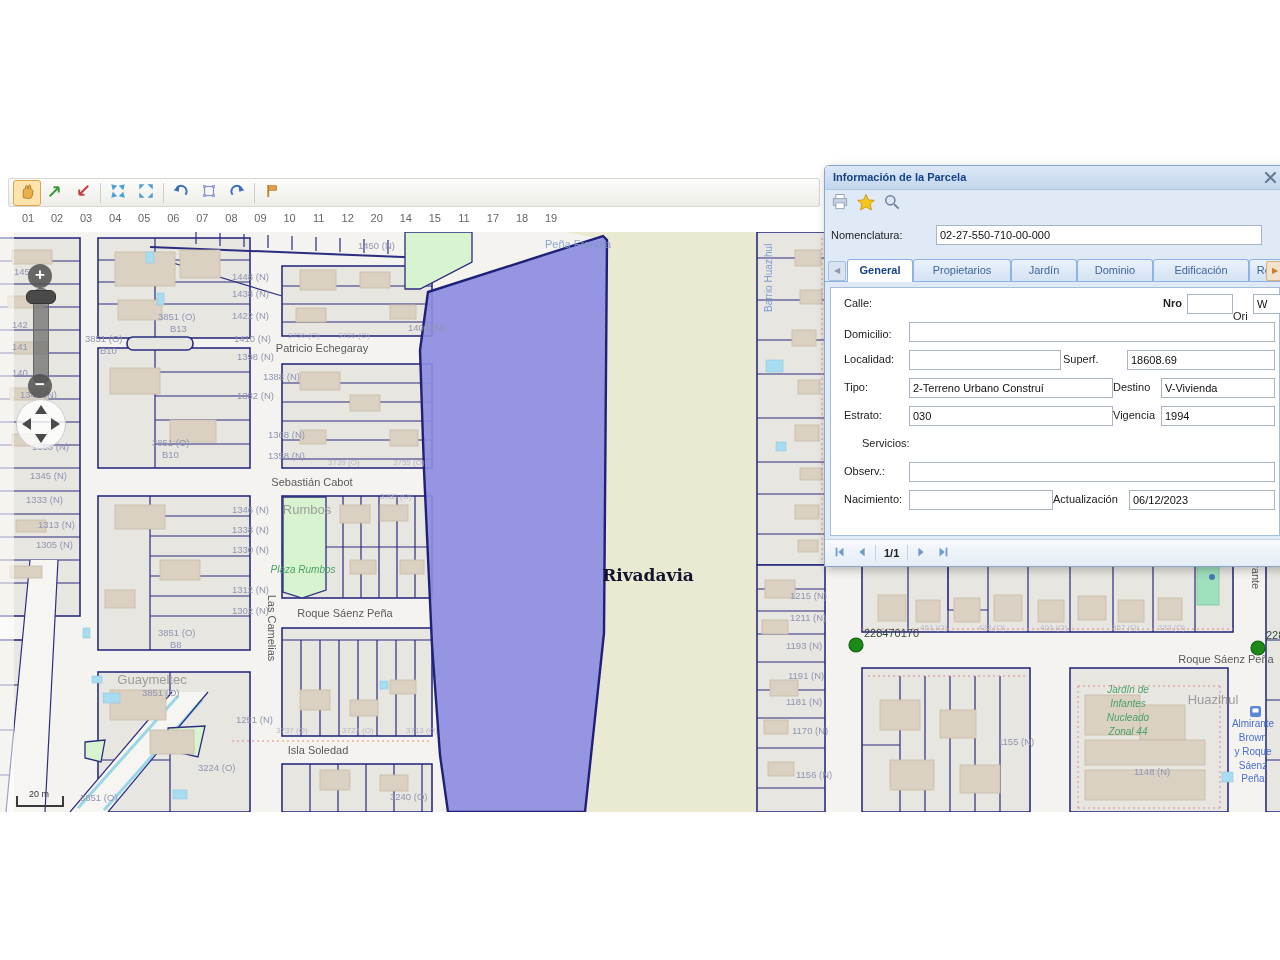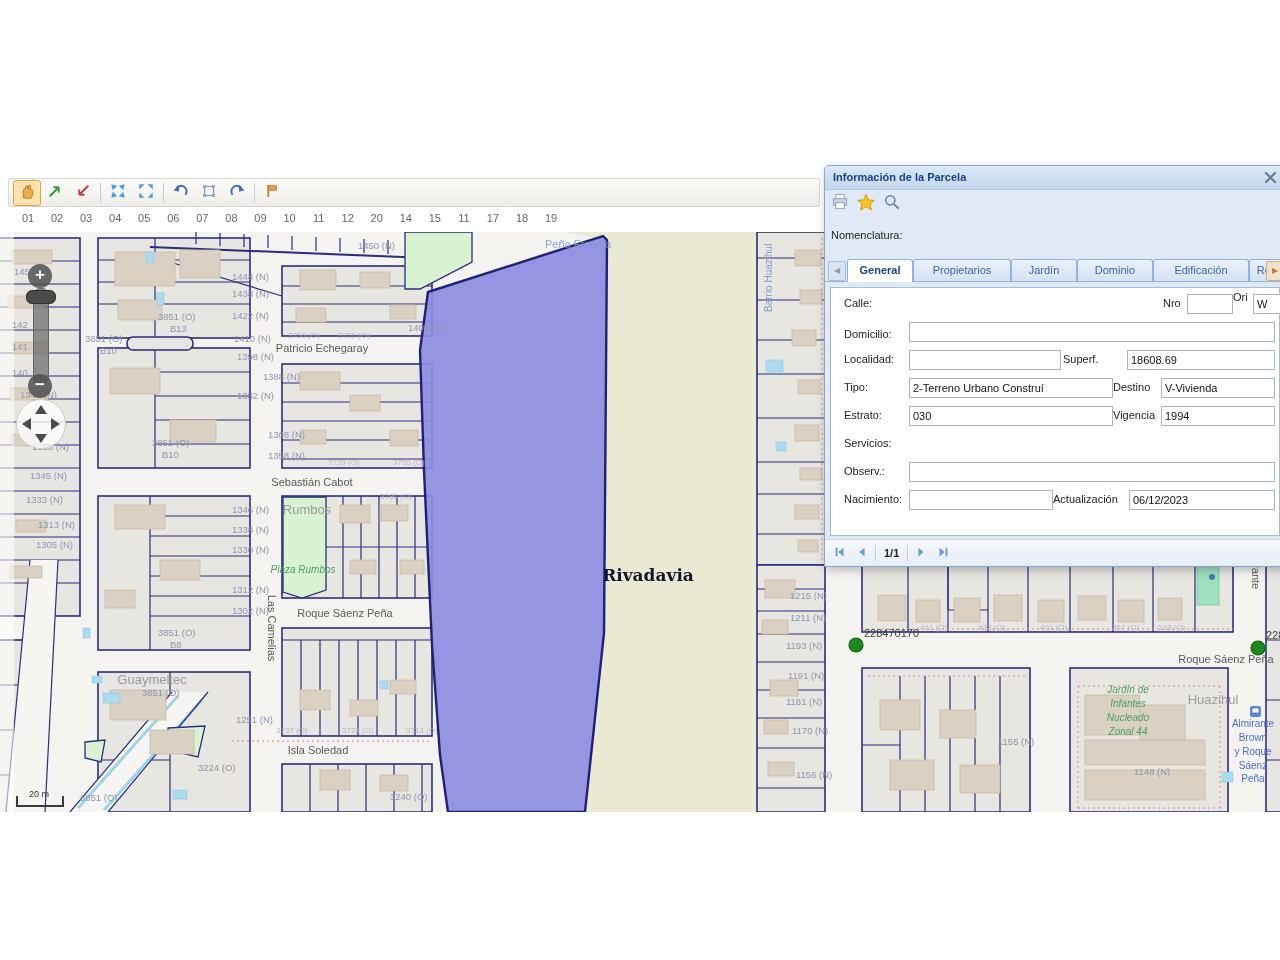--- a/index.html
+++ b/index.html
@@ -507,59 +507,60 @@
       <span>
         <svg width="20" height="20" viewBox="0 0 24 24">
             <circle cx="10" cy="10" r="5.5" fill="#dce8f4" stroke="#7080a0" stroke-width="1.8"></circle>
             <line x1="14.5" y1="14.5" x2="20" y2="20" stroke="#7080a0" stroke-width="2.4"></line>
           </svg>
       </span>
     </div>
   </div>
 
   <span class="flabel" style="left:6px;top:63px;">Nomenclatura:</span>
+  <div class="inp" style="left:111px;top:59px;width:318px;">02-27-550-710-00-000</div>
 
   <div id="tabbar">
     <div class="tabscroll" style="left:3px;color:#8a9ab0;">◀</div>
     <div class="tab active" style="left:22px;width:64px;">General</div>
     <div class="tab" style="left:88px;width:96px;">Propietarios</div>
     <div class="tab" style="left:186px;width:64px;">Jardín</div>
     <div class="tab" style="left:252px;width:74px;">Dominio</div>
     <div class="tab" style="left:328px;width:94px;">Edificación</div>
     <div class="tab" style="left:424px;width:36px;">Rele</div>
     <div class="tabscroll" style="left:441px;color:#cc7a2a;background:#f0e2cc;border-color:#d8b080;">▶</div>
   </div>
 
   <div id="panel"></div>
 
   <span class="flabel" style="left:19px;top:131px;">Calle:</span>
-  <span class="flabel" style="left:338px;top:131px;">Nro</span>
+  <span class="flabel" style="left:338px;top:131px;font-weight:bold;">Nro</span>
   <div class="inp" style="left:362px;top:128px;width:38px;"></div>
-  <span class="flabel" style="left:408px;top:125px;">Ori</span>
+  <span class="flabel" style="left:408px;top:144px;">Ori</span>
   <div class="inp" style="left:428px;top:128px;width:20px;">W</div>
 
   <span class="flabel" style="left:19px;top:162px;">Domicilio:</span>
   <div class="inp" style="left:84px;top:156px;width:358px;"></div>
 
   <span class="flabel" style="left:19px;top:187px;">Localidad:</span>
   <div class="inp" style="left:84px;top:184px;width:144px;"></div>
   <span class="flabel" style="left:238px;top:187px;">Superf.</span>
   <div class="inp" style="left:302px;top:184px;width:140px;">18608.69</div>
 
   <span class="flabel" style="left:19px;top:215px;">Tipo:</span>
   <div class="inp" style="left:84px;top:212px;width:196px;">2-Terreno Urbano Construí</div>
   <span class="flabel" style="left:288px;top:215px;">Destino</span>
   <div class="inp" style="left:336px;top:212px;width:106px;">V-Vivienda</div>
 
   <span class="flabel" style="left:19px;top:243px;">Estrato:</span>
   <div class="inp" style="left:84px;top:240px;width:196px;">030</div>
   <span class="flabel" style="left:288px;top:243px;">Vigencia</span>
   <div class="inp" style="left:336px;top:240px;width:106px;">1994</div>
 
-  <span class="flabel" style="left:19px;top:271px;">Servicios:</span>
+  <span class="flabel" style="left:37px;top:271px;">Servicios:</span>
 
   <span class="flabel" style="left:19px;top:299px;">Observ.:</span>
   <div class="inp" style="left:84px;top:296px;width:358px;"></div>
 
   <span class="flabel" style="left:19px;top:327px;">Nacimiento:</span>
   <div class="inp" style="left:84px;top:324px;width:136px;"></div>
   <span class="flabel" style="left:228px;top:327px;">Actualización</span>
   <div class="inp" style="left:304px;top:324px;width:138px;">06/12/2023</div>
 
   <div id="pager">

